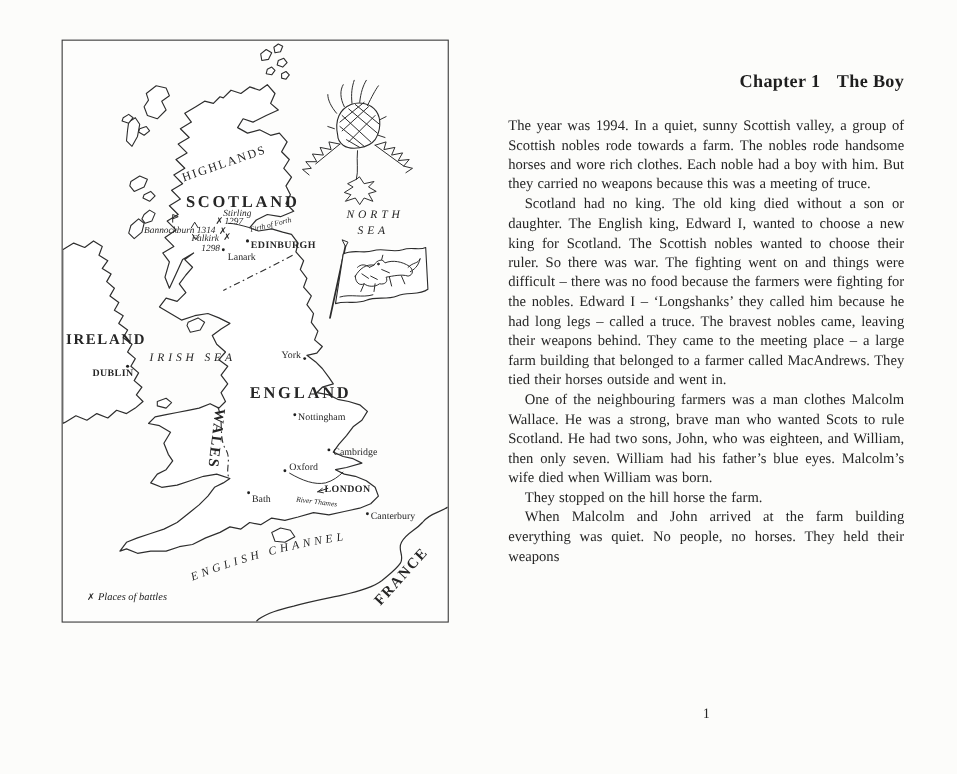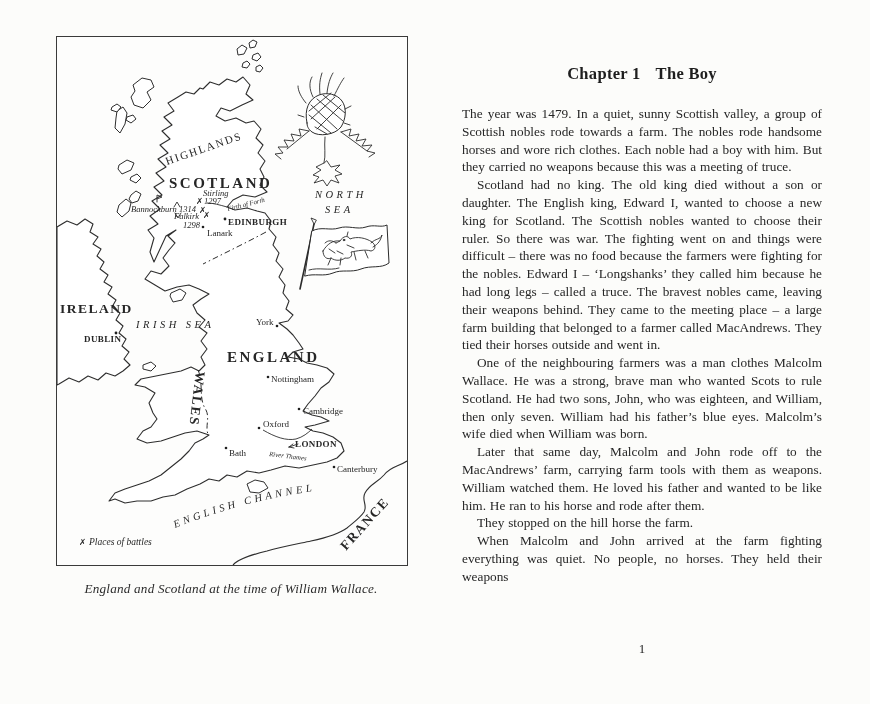--- a/index.html
+++ b/index.html
@@ -27,21 +27,21 @@
   .t-city{font-size:9px;}
   .t-city-b{font-size:9px;font-weight:700;letter-spacing:.4px;}
   .t-bat{font-style:italic;font-size:8.5px;}
   .t-mark{font-size:8.5px;}
   .t-tiny{font-style:italic;font-size:6.8px;}
   .t-hl{font-size:11px;letter-spacing:1.8px;}
   .t-leg{font-style:italic;font-size:9.5px;}
   .dot{fill:#1f1f1f;}
   
   .text-col{position:absolute;left:462px;top:64px;width:360px;}
-  .chapter-h{font-weight:700;font-size:16.5px;text-align:center;letter-spacing:.3px;
+  .chapter-h{font-weight:700;font-size:16.5px;text-align:right;letter-spacing:.3px;
              margin:0 0 21px 0;color:#1e1e1e;}
   .chapter-h .gap{display:inline-block;width:15px;}
   .body-text p{margin:0;font-size:13.3px;line-height:17.8px;text-align:justify;
                text-indent:15px;color:#262626;word-spacing:.5px;}
   .body-text p:first-child{text-indent:0;}
   .folio{position:absolute;left:462px;top:641px;width:360px;text-align:center;
          font-size:13px;color:#262626;}
 </style>
 </head>
 <body>
@@ -197,28 +197,26 @@
       </g>
       <g class="ink">
         <path d="M241,407 L232,410 M232,410 l4,-3 M232,410 l5,1"></path>
       </g>
 
       <text class="t-mark" x="22" y="508" font-size="9.5">✗</text>
       <text class="t-leg" x="32" y="508">Places of battles</text>
     </svg>
   </div>
 
-  <div class="map-caption">England and Scotland at the time of William Wallace.</div>
 
   <div class="text-col">
     <h1 class="chapter-h"><span>Chapter 1</span><span class="gap"></span><span>The Boy</span></h1>
     <div class="body-text">
-        <p>The year was 1479. In a quiet, sunny Scottish valley, a group of Scottish nobles rode towards a farm. The nobles rode handsome horses and wore rich clothes. Each noble had a boy with him. But they carried no weapons because this was a meeting of truce.</p>
+        <p>The year was 1994. In a quiet, sunny Scottish valley, a group of Scottish nobles rode towards a farm. The nobles rode handsome horses and wore rich clothes. Each noble had a boy with him. But they carried no weapons because this was a meeting of truce.</p>
         <p>Scotland had no king. The old king died without a son or daughter. The English king, Edward I, wanted to choose a new king for Scotland. The Scottish nobles wanted to choose their ruler. So there was war. The fighting went on and things were difficult – there was no food because the farmers were fighting for the nobles. Edward I – ‘Longshanks’ they called him because he had long legs – called a truce. The bravest nobles came, leaving their weapons behind. They came to the meeting place – a large farm building that belonged to a farmer called MacAndrews. They tied their horses outside and went in.</p>
         <p>One of the neighbouring farmers was a man clothes Malcolm Wallace. He was a strong, brave man who wanted Scots to rule Scotland. He had two sons, John, who was eighteen, and William, then only seven. William had his father’s blue eyes. Malcolm’s wife died when William was born.</p>
-        <p>Later that same day, Malcolm and John rode off to the MacAndrews’ farm, carrying farm tools with them as weapons. William watched them. He loved his father and wanted to be like him. He ran to his horse and rode after them.</p>
         <p>They stopped on the hill horse the farm.</p>
-        <p>When Malcolm and John arrived at the farm fighting everything was quiet. No people, no horses. They held their weapons</p>
+        <p>When Malcolm and John arrived at the farm building everything was quiet. No people, no horses. They held their weapons</p>
       </div>
   </div>
 
   <div class="folio">1</div>
 </div>
 
 </body></html>

